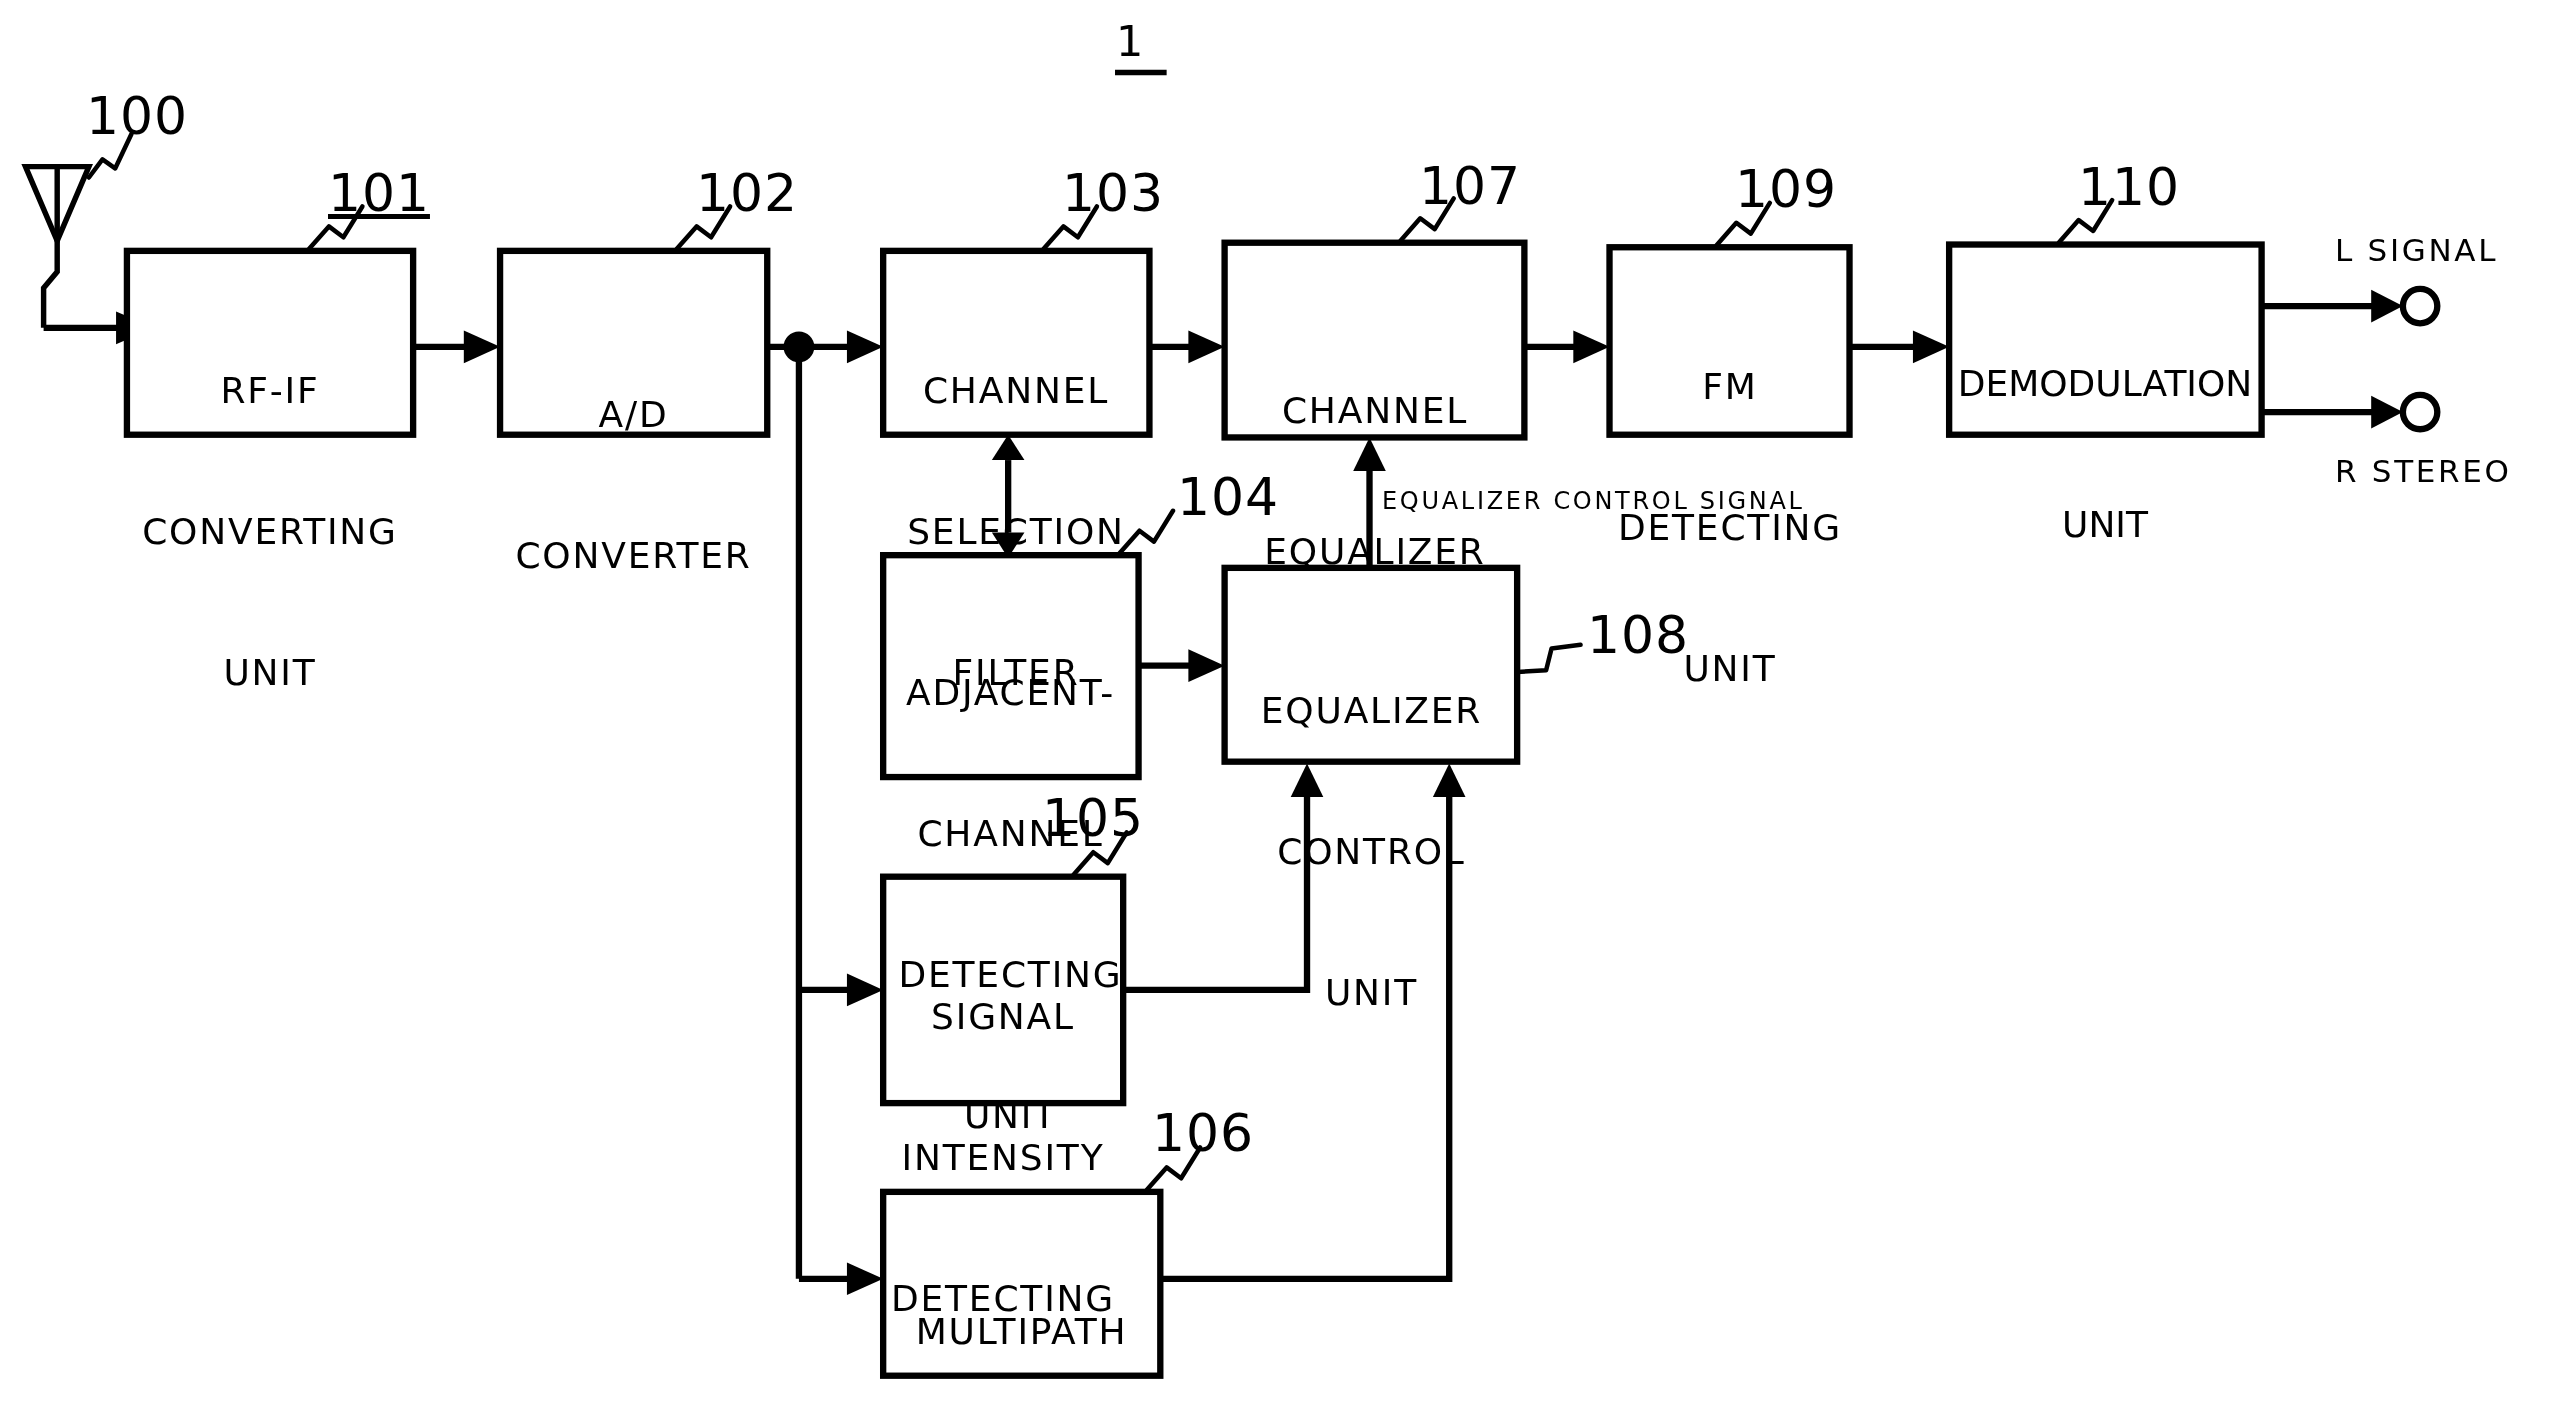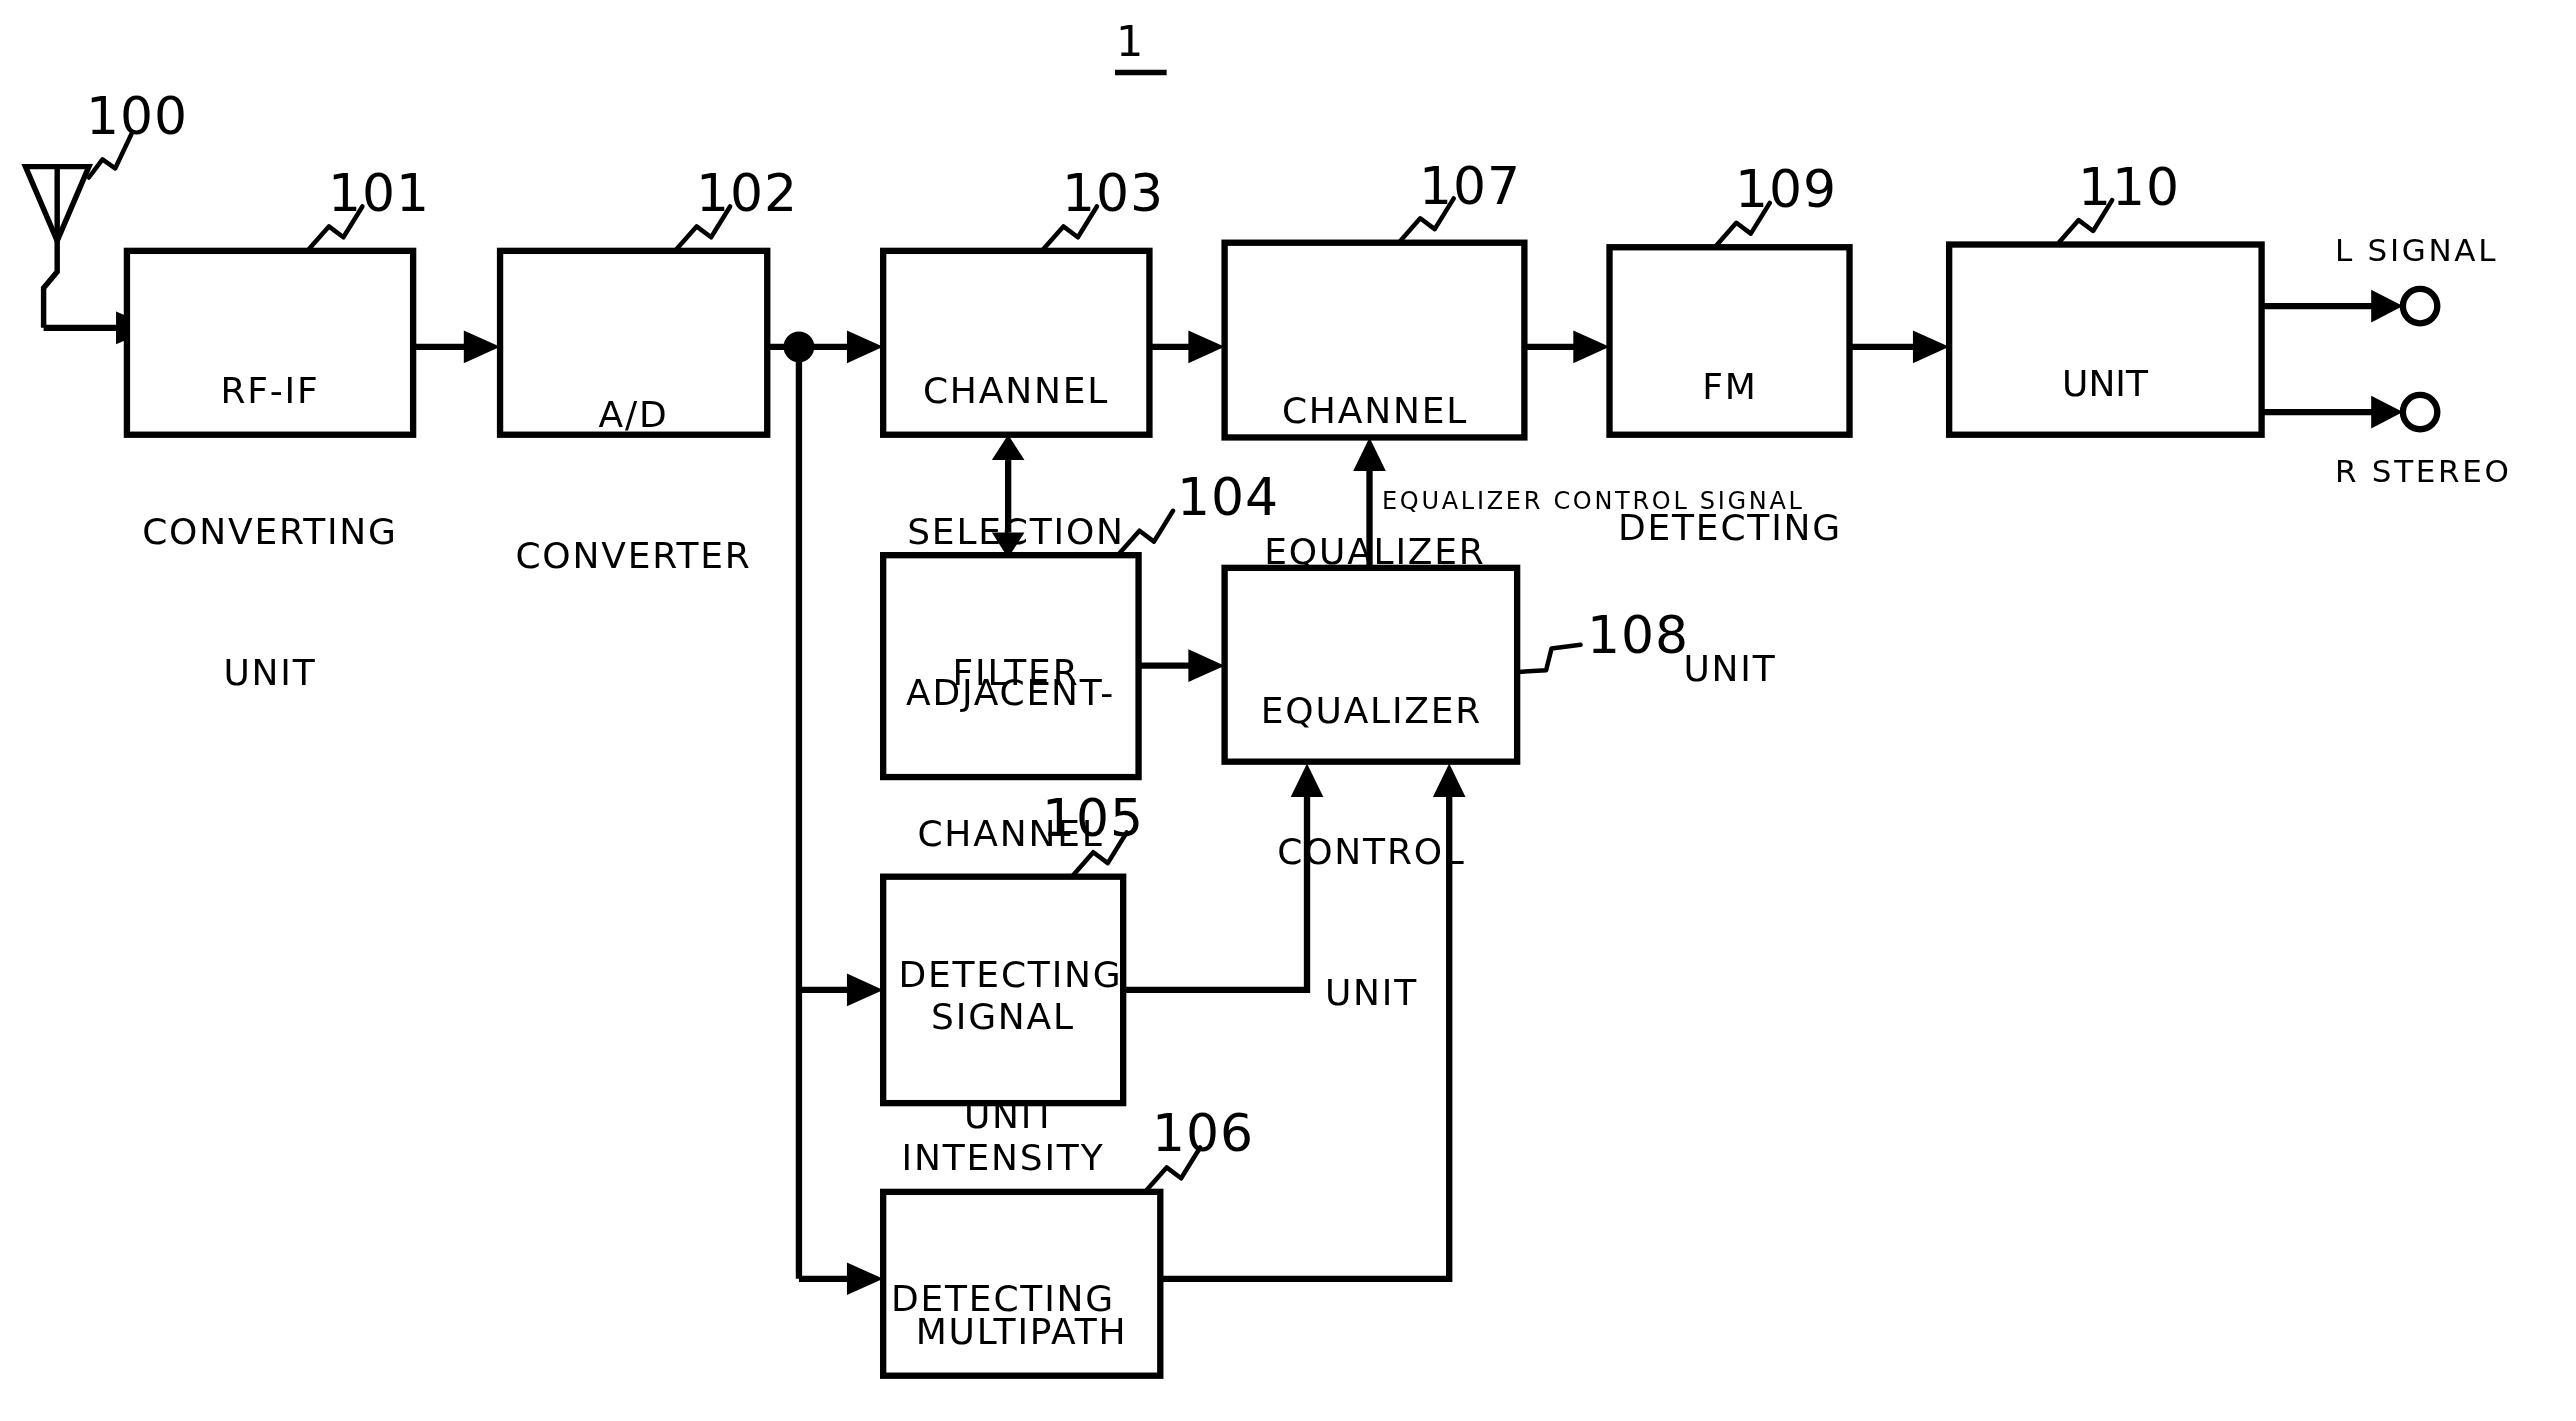--- a/index.html
+++ b/index.html
@@ -198,21 +198,21 @@
     <path class="leader" d="M 1266,1314 L 1288,1289 L 1304,1301 L 1325,1267"></path>
     <path class="leader" d="M 1546,266 L 1568,241 L 1584,253 L 1605,219"></path>
     <path class="leader" d="M 1675,742 L 1707,740 L 1713,716 L 1745,712"></path>
     <path class="leader" d="M 1895,271 L 1917,246 L 1933,258 L 1954,224"></path>
     <path class="leader" d="M 2273,268 L 2295,243 L 2311,255 L 2332,221"></path>
   </svg>
 
   <div class="txt fig-num" style="left:1116px; top:16.3px;">1</div>
 
   <div class="txt ref-num" style="left:86px; top:86px;">100</div>
-  <div class="txt ref-num" style="left:328px; top:163px;">101</div>
+  <div class="txt ref-num" style="left:328px; top:163px;text-decoration:underline;">101</div>
   <div class="txt ref-num" style="left:696px; top:163px;">102</div>
   <div class="txt ref-num" style="left:1062px; top:163px;">103</div>
   <div class="txt ref-num" style="left:1177px; top:467px;">104</div>
   <div class="txt ref-num" style="left:1042px; top:788px;">105</div>
   <div class="txt ref-num" style="left:1152px; top:1103px;">106</div>
   <div class="txt ref-num" style="left:1419px; top:156px;">107</div>
   <div class="txt ref-num" style="left:1587px; top:605px;">108</div>
   <div class="txt ref-num" style="left:1735px; top:159px;">109</div>
   <div class="txt ref-num" style="left:2078px; top:157px;">110</div>
 
@@ -264,20 +264,21 @@
     <div>UNIT</div>
   </div>
 
   <div class="txt blk-label" style="left:1610px; top:269px; width:240px;">
     <div>FM</div>
     <div>DETECTING</div>
     <div>UNIT</div>
   </div>
 
   <div class="txt blk-label" style="left:1949px; top:266px; width:312px; letter-spacing:0px;">
+    <div>DEMODULATION</div>
     <div>UNIT</div>
   </div>
 
   <div class="txt ctrl-label" style="left:1382px; top:487px;">EQUALIZER CONTROL SIGNAL</div>
 
   <div class="txt sig-label" style="left:2335px; top:232px;">L SIGNAL</div>
 
   <div class="txt sig-label" style="left:2335px; top:453px;">R STEREO</div>
 
 </div>

